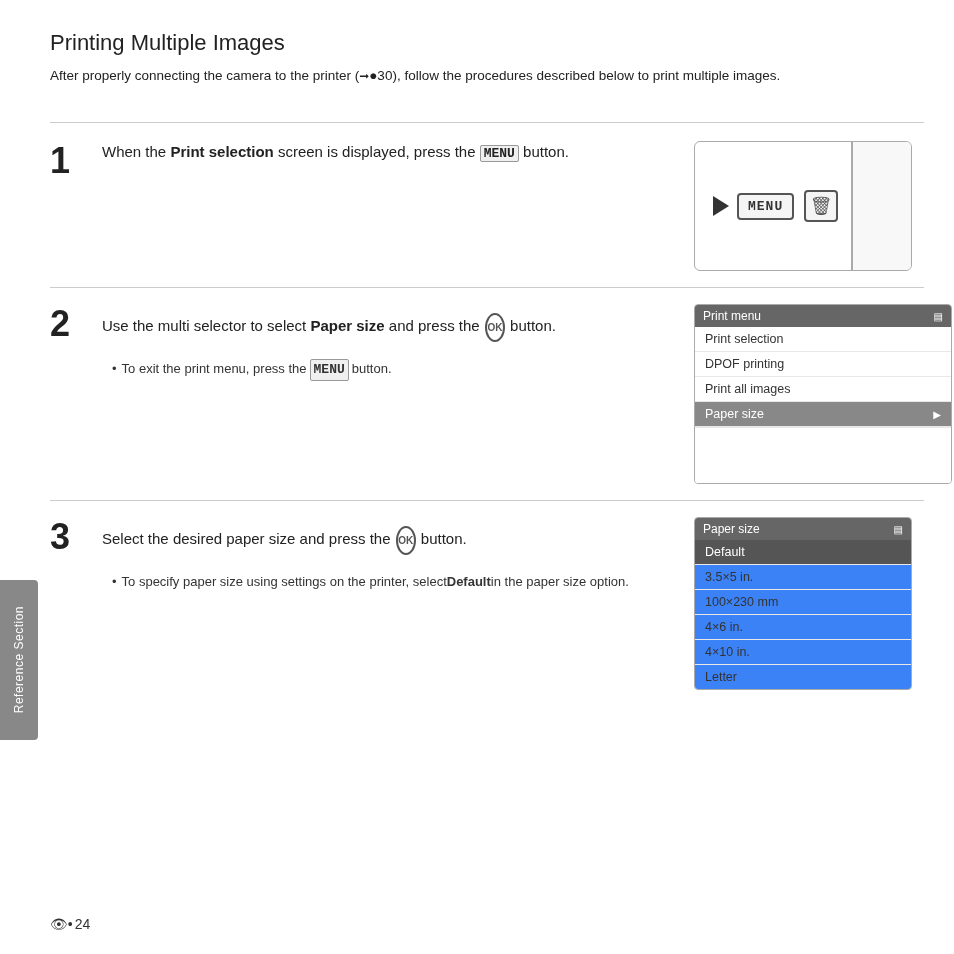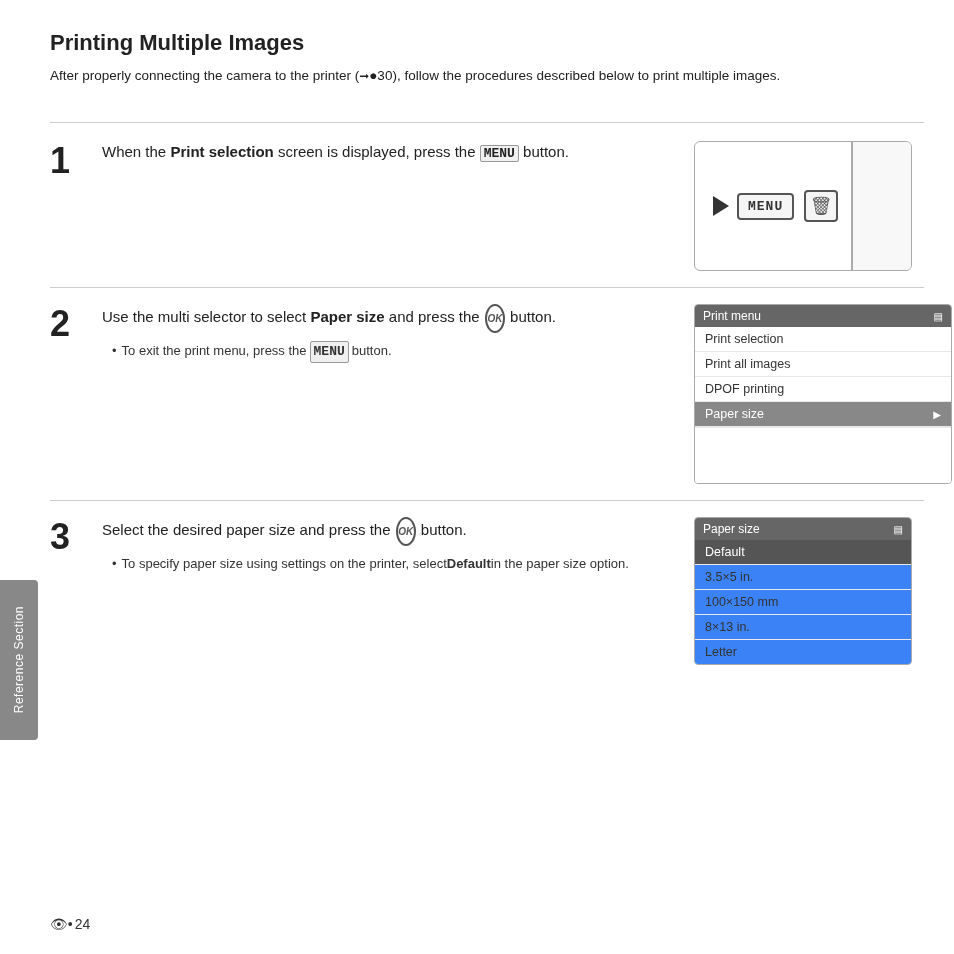--- a/index.html
+++ b/index.html
@@ -45,21 +45,21 @@
     .main-content {
       margin-left: 50px;
       margin-right: 30px;
       margin-top: 20px;
       flex: 1;
       max-width: 880px;
     }
 
     .page-title {
       font-size: 22px;
-      font-weight: bold;
+      font-weight: normal;
       margin-bottom: 10px;
       margin-top: 10px;
     }
 
     .intro-text {
       font-size: 13.5px;
       line-height: 1.5;
       margin-bottom: 36px;
       color: #222;
     }
@@ -273,22 +273,21 @@
       align-items: center;
       justify-content: center;
       width: 20px;
       height: 29px;
       border: 2px solid #555;
       border-radius: 50%;
       font-size: 10px;
       font-weight: bold;
       color: #555;
       vertical-align: middle;
-      margin: 0 1px;
-      font-style: italic;
+      margin: 9px 1px;
     }
 
     .footer {
       position: absolute;
       bottom: 22px;
       left: 50px;
       display: flex;
       align-items: center;
       font-size: 14px;
       color: #333;
@@ -346,22 +345,22 @@
           To exit the print menu, press the <span class="mono-key" style="margin:0 3px;">MENU</span> button.
         </div>
       </div>
       <div class="step-image">
         <div class="print-menu-box">
           <div class="print-menu-header">
             <span>Print menu</span>
             <span style="font-size:10px;">▤</span>
           </div>
           <div class="print-menu-item">Print selection</div>
+          <div class="print-menu-item">DPOF printing</div>
           <div class="print-menu-item">Print all images</div>
-          <div class="print-menu-item">DPOF printing</div>
           <div class="print-menu-item selected">Paper size</div>
           <div style="height:28px; background:#fff; border-top:1px solid #e8e8e8;"></div>
           <div style="height:28px; background:#fff;"></div>
         </div>
       </div>
     </div>
 
     <div class="step-row" style="border-bottom:none;">
       <div class="step-number">3</div>
       <div class="step-content">
@@ -373,22 +372,23 @@
         </div>
       </div>
       <div class="step-image">
         <div class="paper-size-box">
           <div class="paper-size-header">
             <span>Paper size</span>
             <span style="font-size:10px;">▤</span>
           </div>
           <div class="paper-size-item selected">Default</div>
           <div class="paper-size-item">3.5×5 in.</div>
-          <div class="paper-size-item">100×150 mm</div>
-          <div class="paper-size-item">8×13 in.</div>
+          <div class="paper-size-item">100×230 mm</div>
+          <div class="paper-size-item">4×6 in.</div>
+          <div class="paper-size-item">4×10 in.</div>
           <div class="paper-size-item last-visible">Letter</div>
         </div>
       </div>
     </div>
 
   </div>
 </div>
 
 <div class="footer">
   <span class="bino">👁•</span>

